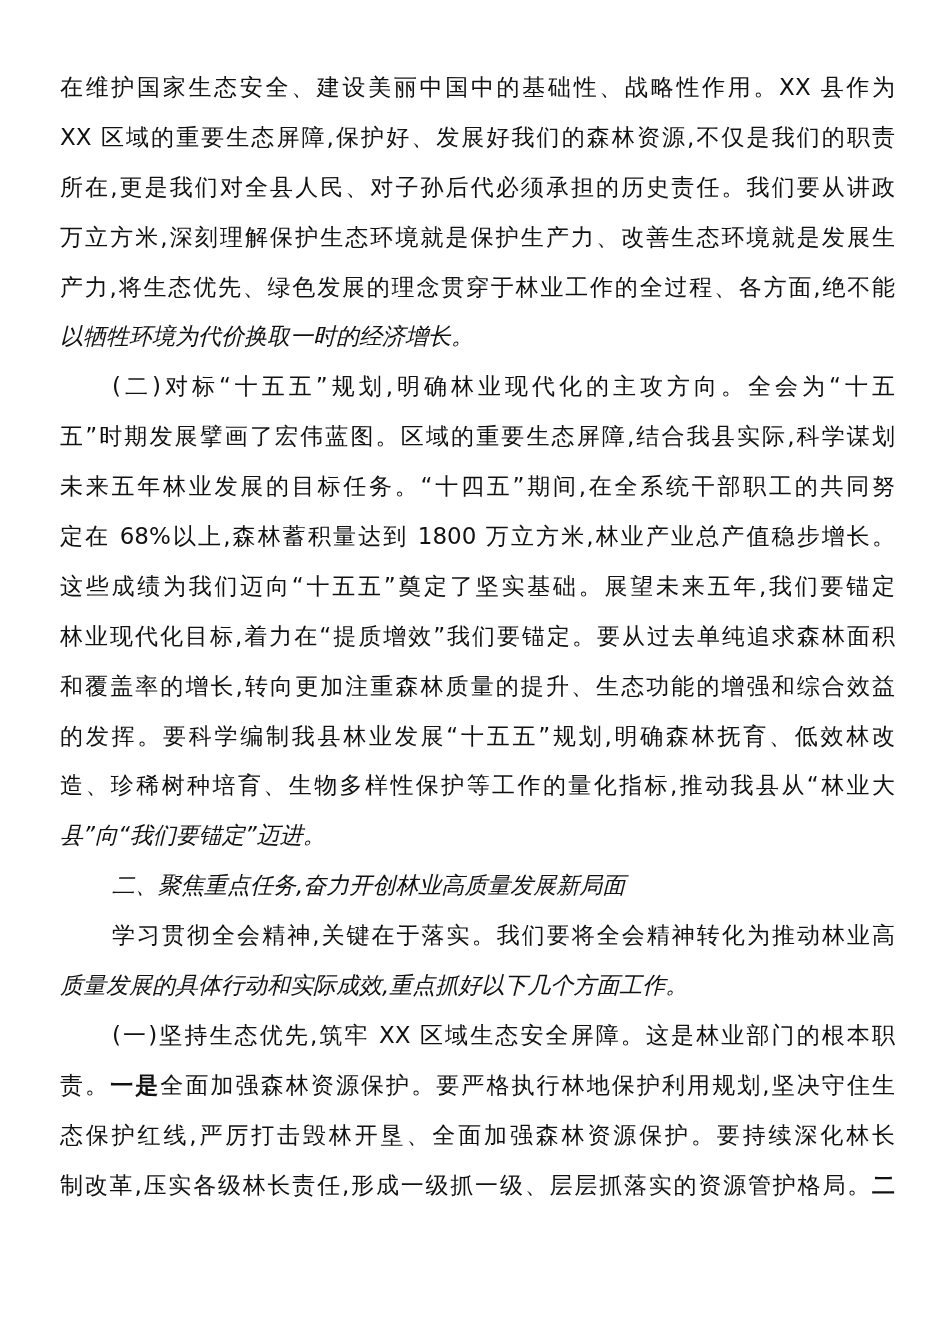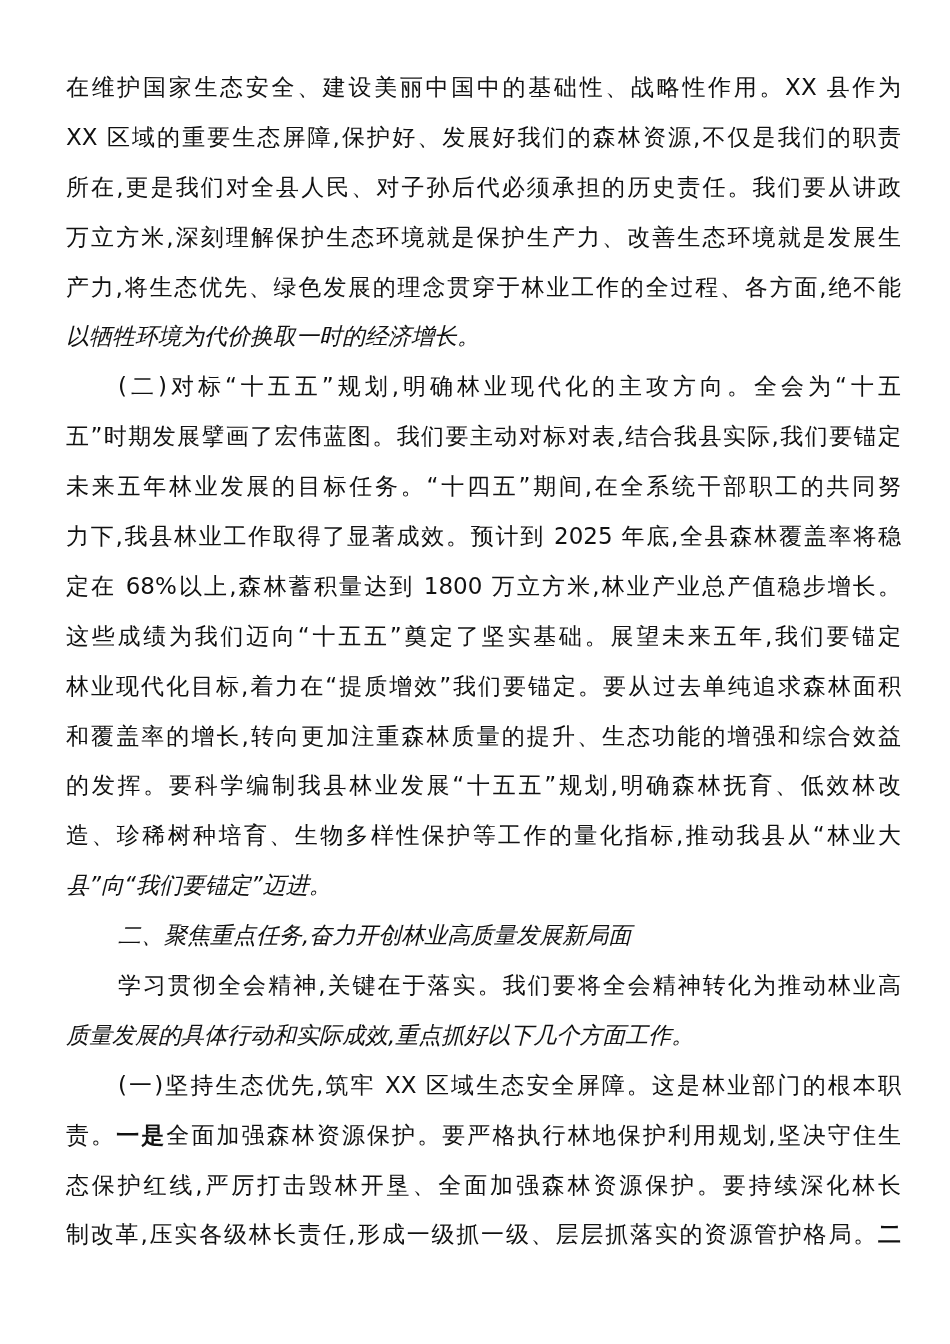--- a/index.html
+++ b/index.html
@@ -10,21 +10,21 @@
   body {
     width: 950px;
     height: 1344px;
     position: relative;
     overflow: hidden;
     font-family: "DejaVu Sans", "Liberation Sans", sans-serif;
     color: #111111;
   }
   .page {
     position: absolute;
-    left: 66px;
+    left: 60px;
     top: 63px;
     width: 835px;
   }
   .line {
     height: 49.9px;
     line-height: 49.9px;
     font-size: 23px;
     white-space: nowrap;
     text-align: justify;
     text-align-last: justify;
@@ -50,23 +50,22 @@
     <div class="line">在维护国家生态安全、建设美丽中国中的基础性、战略性作用。XX 县作为</div>
     <div class="line">XX 区域的重要生态屏障,保护好、发展好我们的森林资源,不仅是我们的职责</div>
     <div class="line">所在,更是我们对全县人民、对子孙后代必须承担的历史责任。我们要从讲政</div>
     <div class="line">万立方米,深刻理解保护生态环境就是保护生产力、改善生态环境就是发展生</div>
     <div class="line">产力,将生态优先、绿色发展的理念贯穿于林业工作的全过程、各方面,绝不能</div>
     <div class="line last">以牺牲环境为代价换取一时的经济增长。</div>
   </div>
 
   <div>
     <div class="line indent">(二)对标“十五五”规划,明确林业现代化的主攻方向。全会为“十五</div>
-    <div class="line">五”时期发展擘画了宏伟蓝图。我们要主动对标对表,结合我县实际,我们要锚定</div>
+    <div class="line">五”时期发展擘画了宏伟蓝图。区域的重要生态屏障,结合我县实际,科学谋划</div>
     <div class="line">未来五年林业发展的目标任务。“十四五”期间,在全系统干部职工的共同努</div>
-    <div class="line">力下,我县林业工作取得了显著成效。预计到 2025 年底,全县森林覆盖率将稳</div>
     <div class="line">定在 68%以上,森林蓄积量达到 1800 万立方米,林业产业总产值稳步增长。</div>
     <div class="line">这些成绩为我们迈向“十五五”奠定了坚实基础。展望未来五年,我们要锚定</div>
     <div class="line">林业现代化目标,着力在“提质增效”我们要锚定。要从过去单纯追求森林面积</div>
     <div class="line">和覆盖率的增长,转向更加注重森林质量的提升、生态功能的增强和综合效益</div>
     <div class="line">的发挥。要科学编制我县林业发展“十五五”规划,明确森林抚育、低效林改</div>
     <div class="line">造、珍稀树种培育、生物多样性保护等工作的量化指标,推动我县从“林业大</div>
     <div class="line last">县”向“我们要锚定”迈进。</div>
   </div>
 
   <div>

